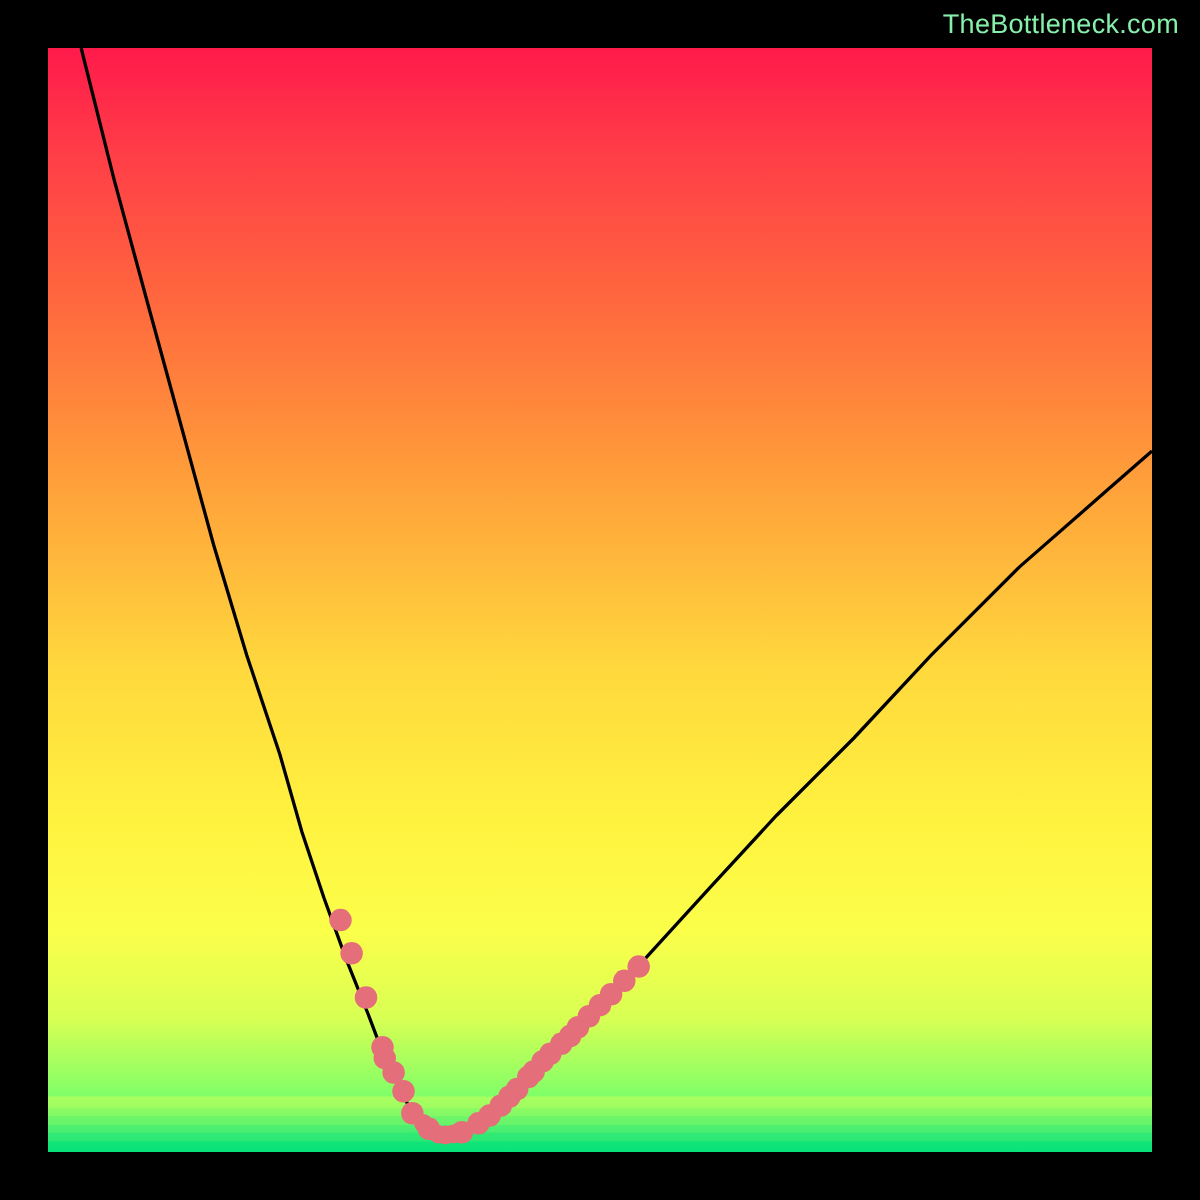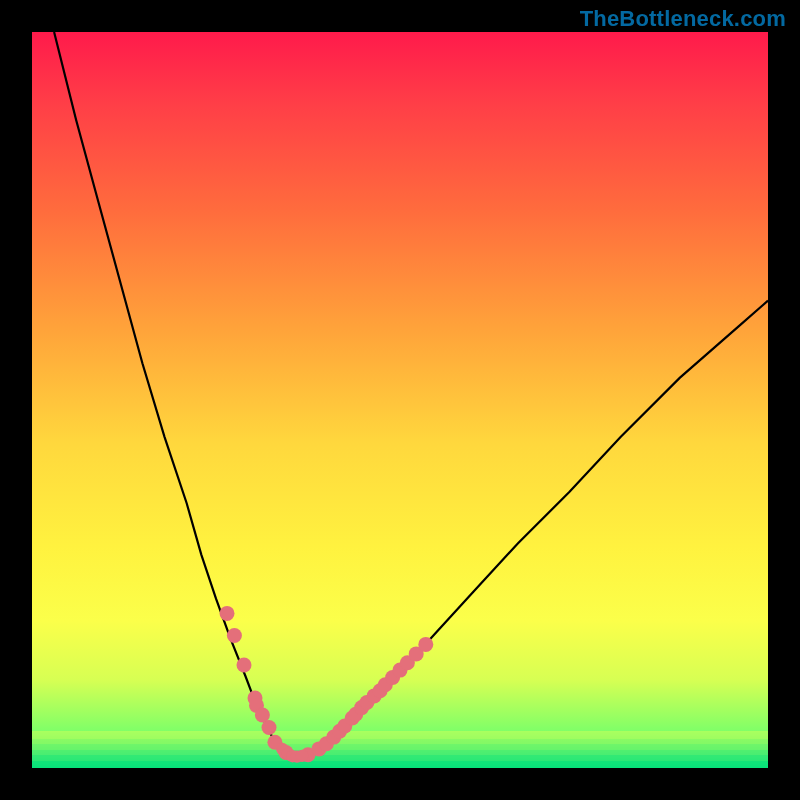--- a/index.html
+++ b/index.html
@@ -14,23 +14,23 @@
   .outer {
     position: relative;
     width: 800px;
     height: 800px;
     background: #000;
   }
   .watermark {
     position: absolute;
     top: 6px;
     right: 14px;
-    color: #0369a1;
-    font-size: 22px;
-    font-weight: 700;
+    color: #86efac;
+    font-size: 18px;
+    font-weight: 400;
     letter-spacing: 0.2px;
     z-index: 10;
   }
   .plot {
     position: absolute;
     left: 32px;
     top: 32px;
     width: 736px;
     height: 736px;
     background: linear-gradient(

